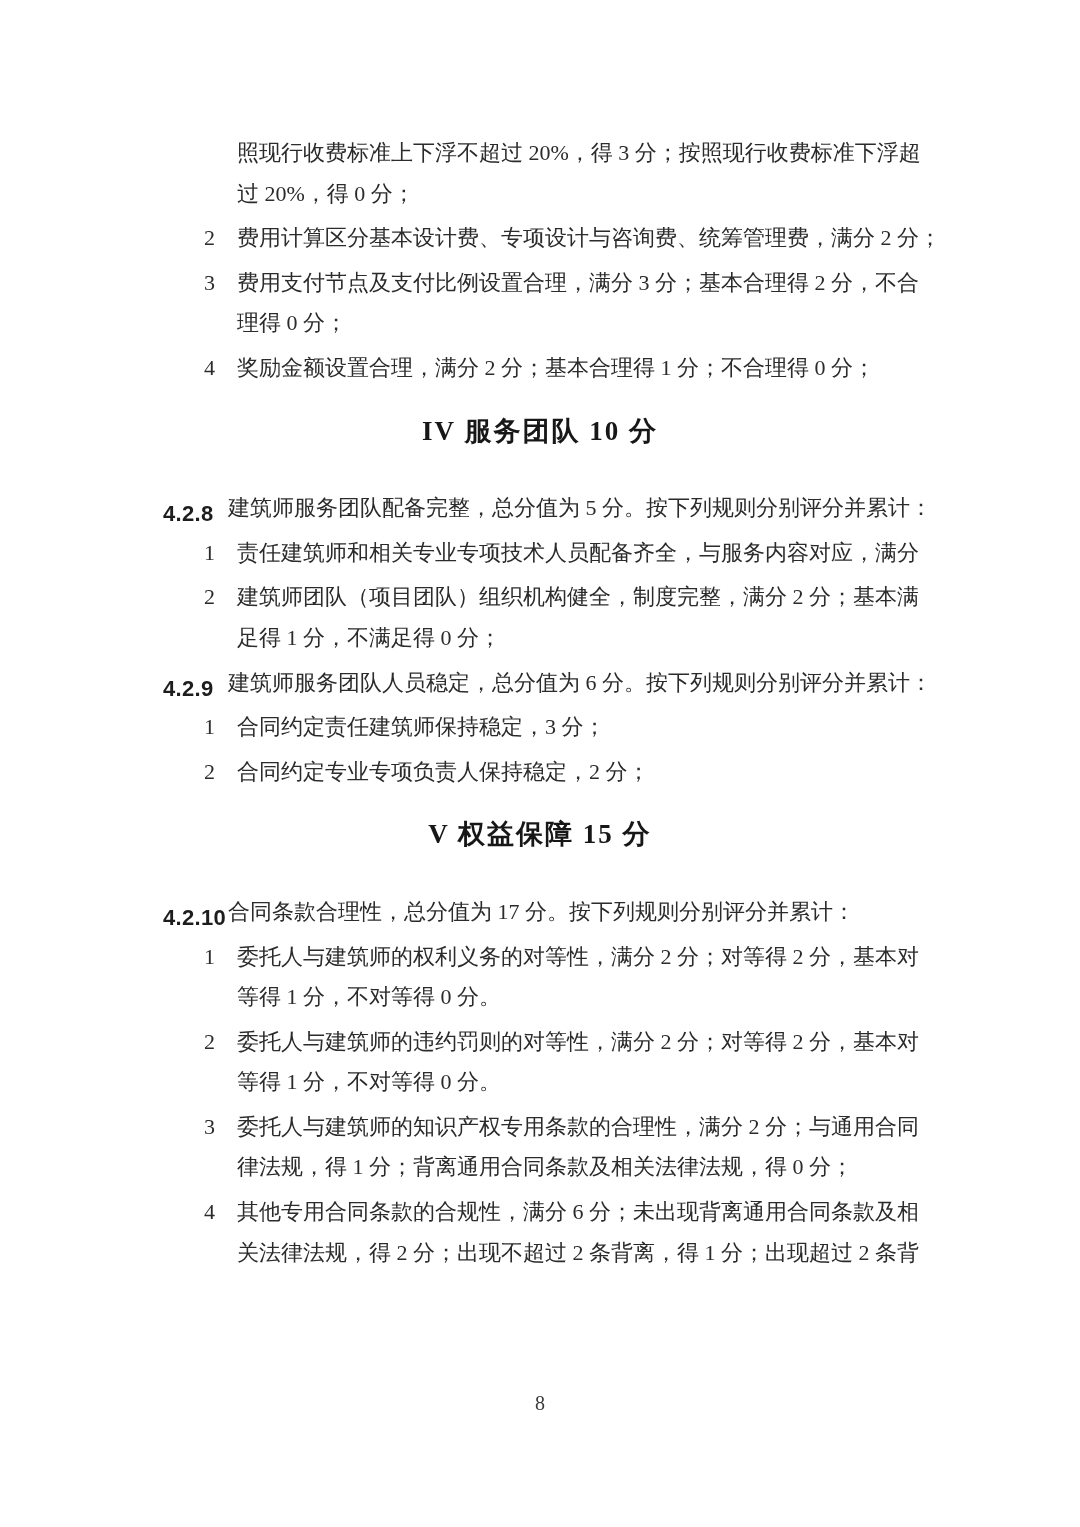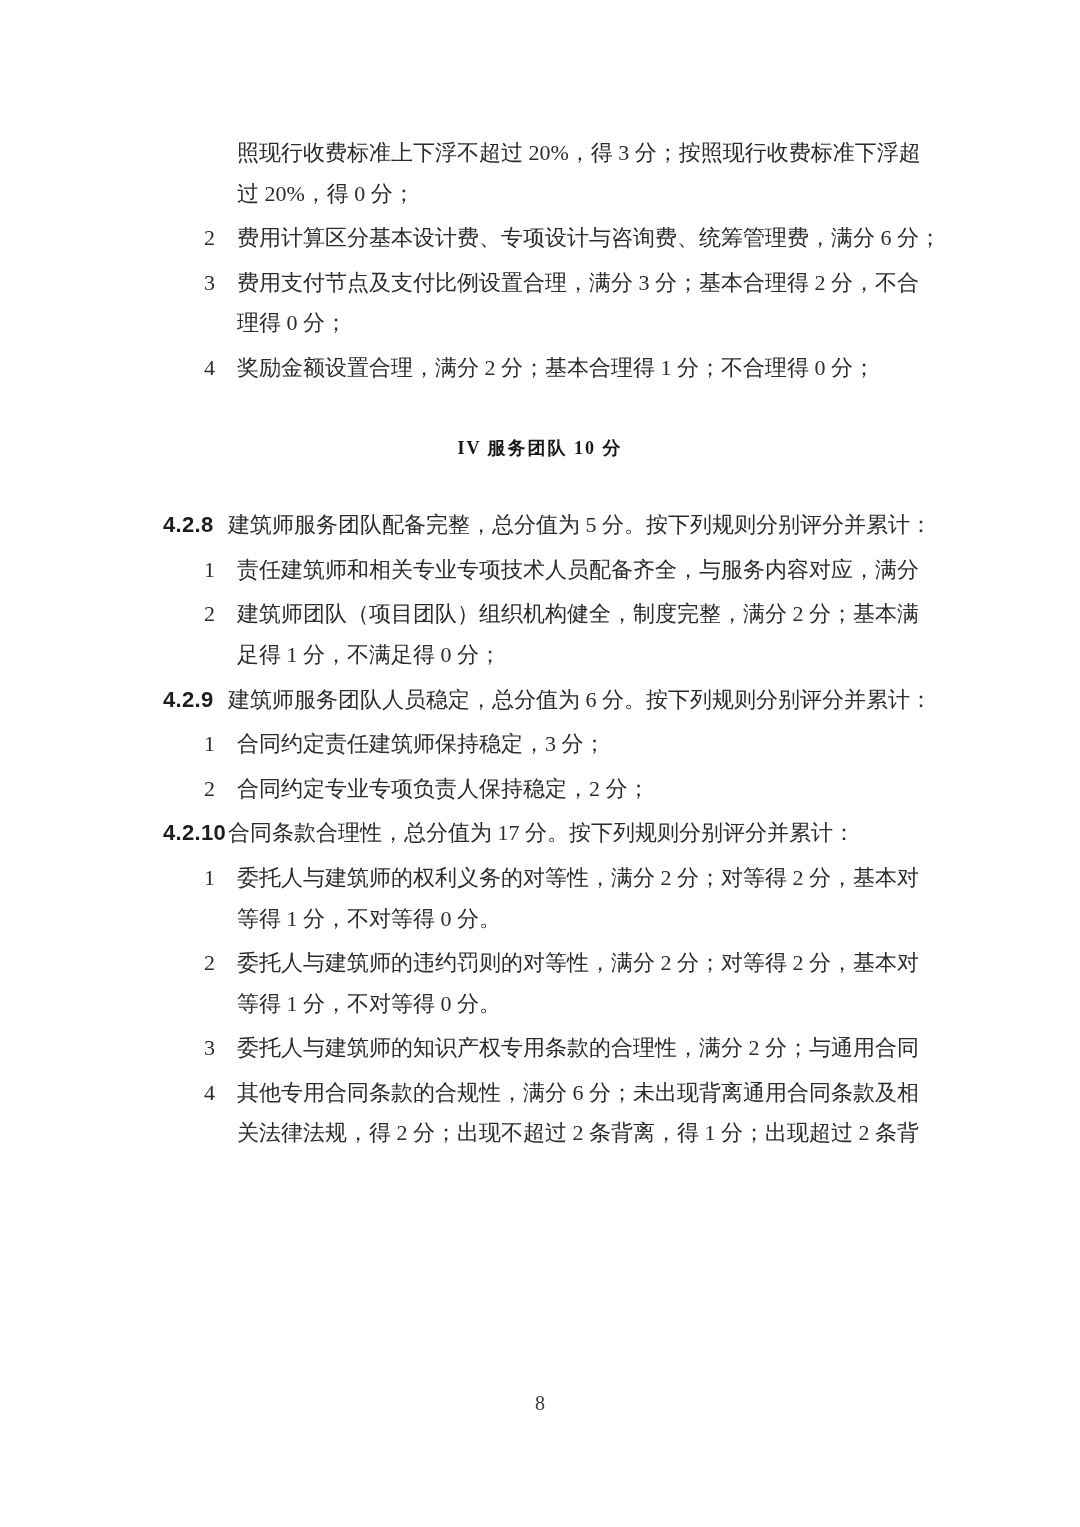--- a/index.html
+++ b/index.html
@@ -53,35 +53,35 @@
   }
   .section {
     position: relative;
     margin-left: 228px;
     width: 690px;
     margin-bottom: 4px;
   }
   .section > .label {
     position: absolute;
     left: -65px;
-    top: 0;
+    top: 6px;
     line-height: 40.6px;
     font-family: "Liberation Sans", "DejaVu Sans", sans-serif;
     font-weight: bold;
     font-size: 22px;
     letter-spacing: 0.3px;
     color: #1d1d1d;
   }
   .heading {
-    margin: 39px 0 37px 0;
+    margin: 22px 0 37px 0;
     height: 40.6px;
     line-height: 40.6px;
     text-align: center;
     font-weight: bold;
-    font-size: 18px;
+    font-size: 27px;
     color: #171717;
     letter-spacing: 2px;
   }
   .footer {
     position: absolute;
     top: 1388px;
     left: 0;
     width: 1080px;
     text-align: center;
     font-size: 20px;
@@ -93,21 +93,21 @@
 <body>
 
 <div class="page">
   <main class="content" id="doc-blocks">
       <div class="cont">
         <div class="line j">照现行收费标准上下浮不超过 20%，得 3 分；按照现行收费标准下浮超</div>
         <div class="line">过 20%，得 0 分；</div>
       </div>
       <div class="item">
         <span class="num">2</span>
-        <div class="line j">费用计算区分基本设计费、专项设计与咨询费、统筹管理费，满分 6 分；</div>
+        <div class="line j">费用计算区分基本设计费、专项设计与咨询费、统筹管理费，满分 2 分；</div>
       </div>
       <div class="item">
         <span class="num">3</span>
         <div class="line j">费用支付节点及支付比例设置合理，满分 3 分；基本合理得 2 分，不合</div>
         <div class="line">理得 0 分；</div>
       </div>
       <div class="item">
         <span class="num">4</span>
         <div class="line">奖励金额设置合理，满分 2 分；基本合理得 1 分；不合理得 0 分；</div>
       </div>
@@ -130,37 +130,39 @@
         <div class="line">建筑师服务团队人员稳定，总分值为 6 分。按下列规则分别评分并累计：</div>
       </div>
       <div class="item">
         <span class="num">1</span>
         <div class="line">合同约定责任建筑师保持稳定，3 分；</div>
       </div>
       <div class="item">
         <span class="num">2</span>
         <div class="line">合同约定专业专项负责人保持稳定，2 分；</div>
       </div>
+      <div class="heading">V 权益保障 15 分</div>
       <div class="section">
         <span class="label">4.2.10</span>
         <div class="line">合同条款合理性，总分值为 17 分。按下列规则分别评分并累计：</div>
       </div>
       <div class="item">
         <span class="num">1</span>
         <div class="line j">委托人与建筑师的权利义务的对等性，满分 2 分；对等得 2 分，基本对</div>
         <div class="line">等得 1 分，不对等得 0 分。</div>
       </div>
       <div class="item">
         <span class="num">2</span>
         <div class="line j">委托人与建筑师的违约罚则的对等性，满分 2 分；对等得 2 分，基本对</div>
         <div class="line">等得 1 分，不对等得 0 分。</div>
       </div>
       <div class="item">
         <span class="num">3</span>
         <div class="line j">委托人与建筑师的知识产权专用条款的合理性，满分 2 分；与通用合同</div>
+        <div class="line">律法规，得 1 分；背离通用合同条款及相关法律法规，得 0 分；</div>
       </div>
       <div class="item">
         <span class="num">4</span>
         <div class="line j">其他专用合同条款的合规性，满分 6 分；未出现背离通用合同条款及相</div>
         <div class="line j">关法律法规，得 2 分；出现不超过 2 条背离，得 1 分；出现超过 2 条背</div>
       </div>
     </main>
   <div class="footer">8</div>
 </div>
 

